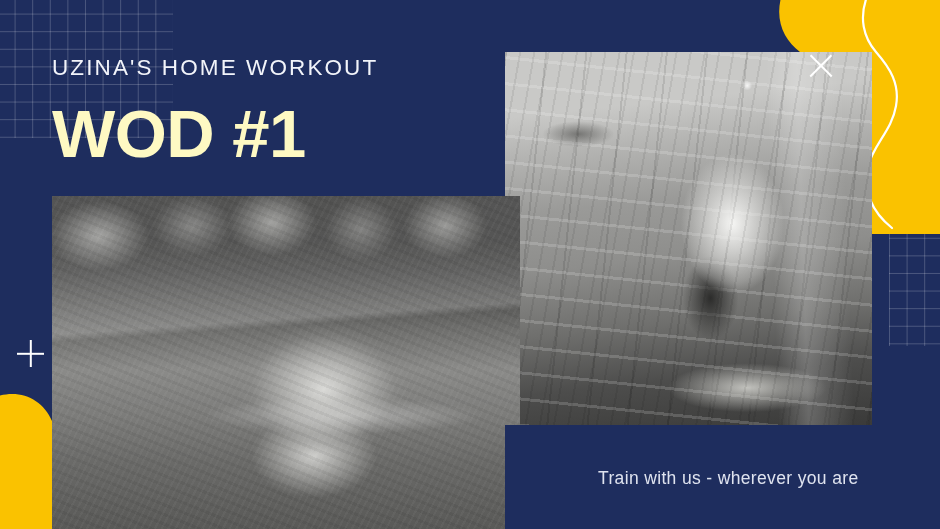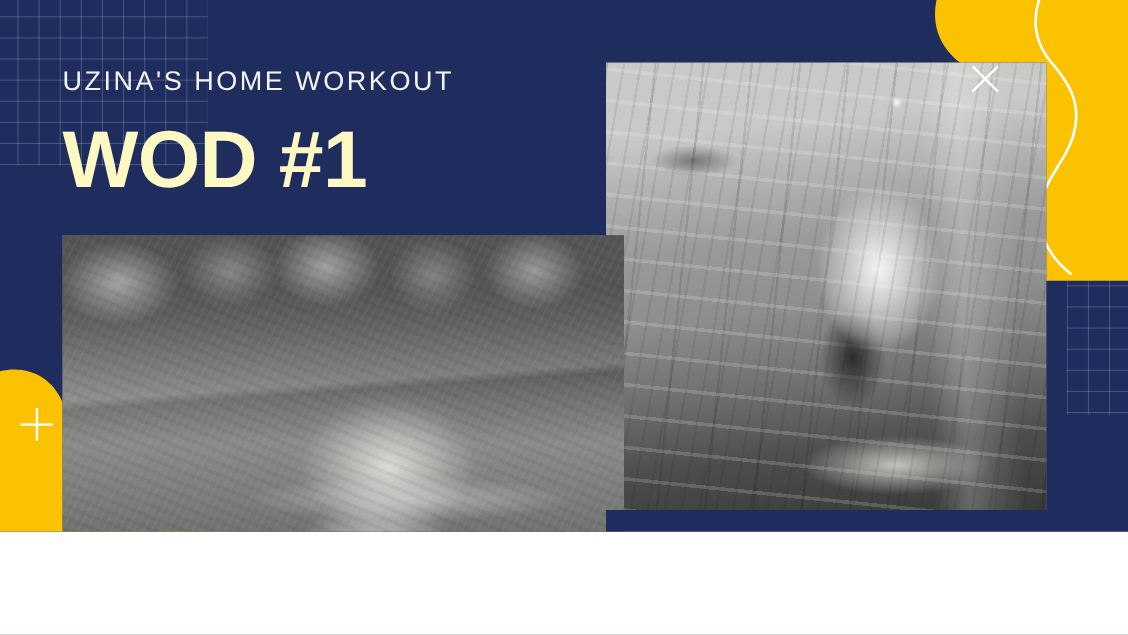--- a/index.html
+++ b/index.html
@@ -5,21 +5,21 @@
   * { margin:0; padding:0; box-sizing:border-box; }
 
   html, body {
     width:940px; height:529px;
     overflow:hidden;
     font-family:"Liberation Sans", sans-serif;
   }
 
   #poster {
     position:relative;
-    width:940px; height:443px;
+    width:940px; height:529px;
     background:#1e2d5e;
     overflow:hidden;
   }
 
   
   .grid-pattern {
     position:absolute;
     background-image:
       linear-gradient(to right, rgba(255,255,255,0.20) 1px, transparent 1px),
       linear-gradient(to bottom, rgba(255,255,255,0.20) 1px, transparent 1px);
@@ -199,20 +199,21 @@
   <div id="navy-bottom-right"></div>
 
   <div id="title-band">
     <div id="title-band-grid"></div>
   </div>
 
   <div id="eyebrow">UZINA'S HOME WORKOUT</div>
 
   <div id="headline">WOD #1</div>
 
+  <div id="tagline">Train with us - wherever you are</div>
 
   <div class="plus" id="plus-left">
     <span class="bar-h"></span>
     <span class="bar-v"></span>
   </div>
 
   <div class="plus" id="cross-top-right">
     <span class="bar-h"></span>
     <span class="bar-v"></span>
   </div>

